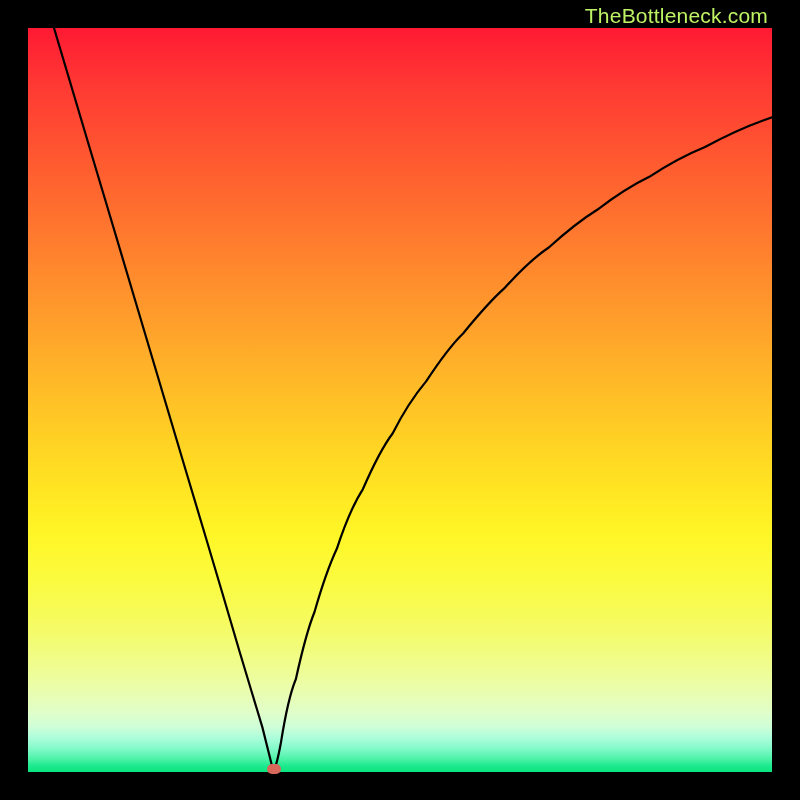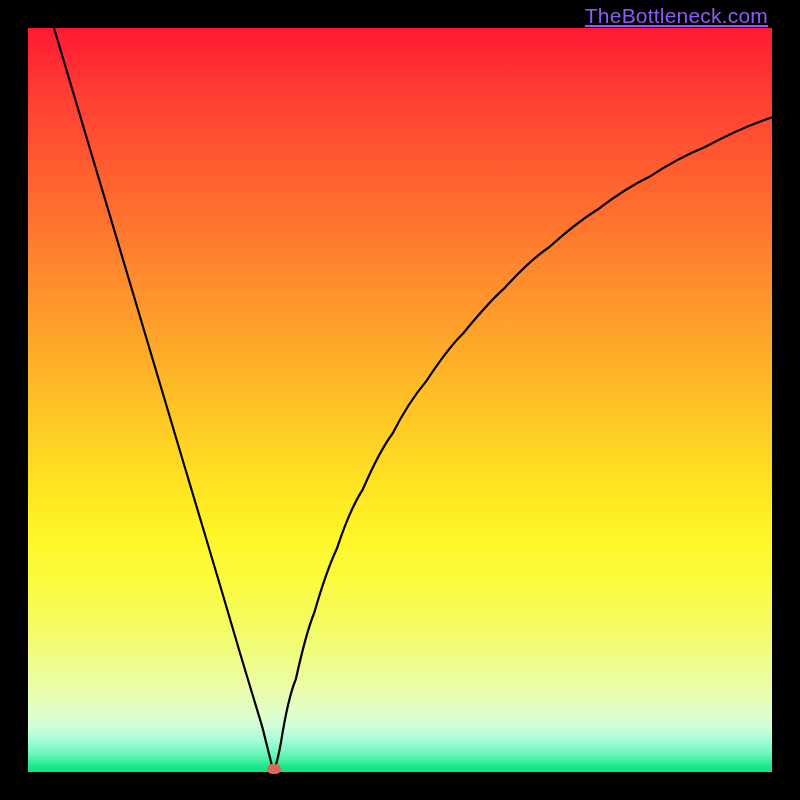--- a/index.html
+++ b/index.html
@@ -47,25 +47,24 @@
       #7ef9c7 97%,
       #4af2a7 98.3%,
       #1ce98d 99.2%,
       #0be67f 100%
     );
   }
   .watermark {
     position: absolute;
     top: 4px;
     right: 32px;
-    color: #8b5cf6;
+    color: #bef264;
     font-size: 21px;
     font-weight: 500;
     letter-spacing: 0.2px;
-    text-decoration: underline;
   }
   svg.curve {
     position: absolute;
     left: 0;
     top: 0;
   }
   .dot {
     position: absolute;
     width: 14px;
     height: 10px;

